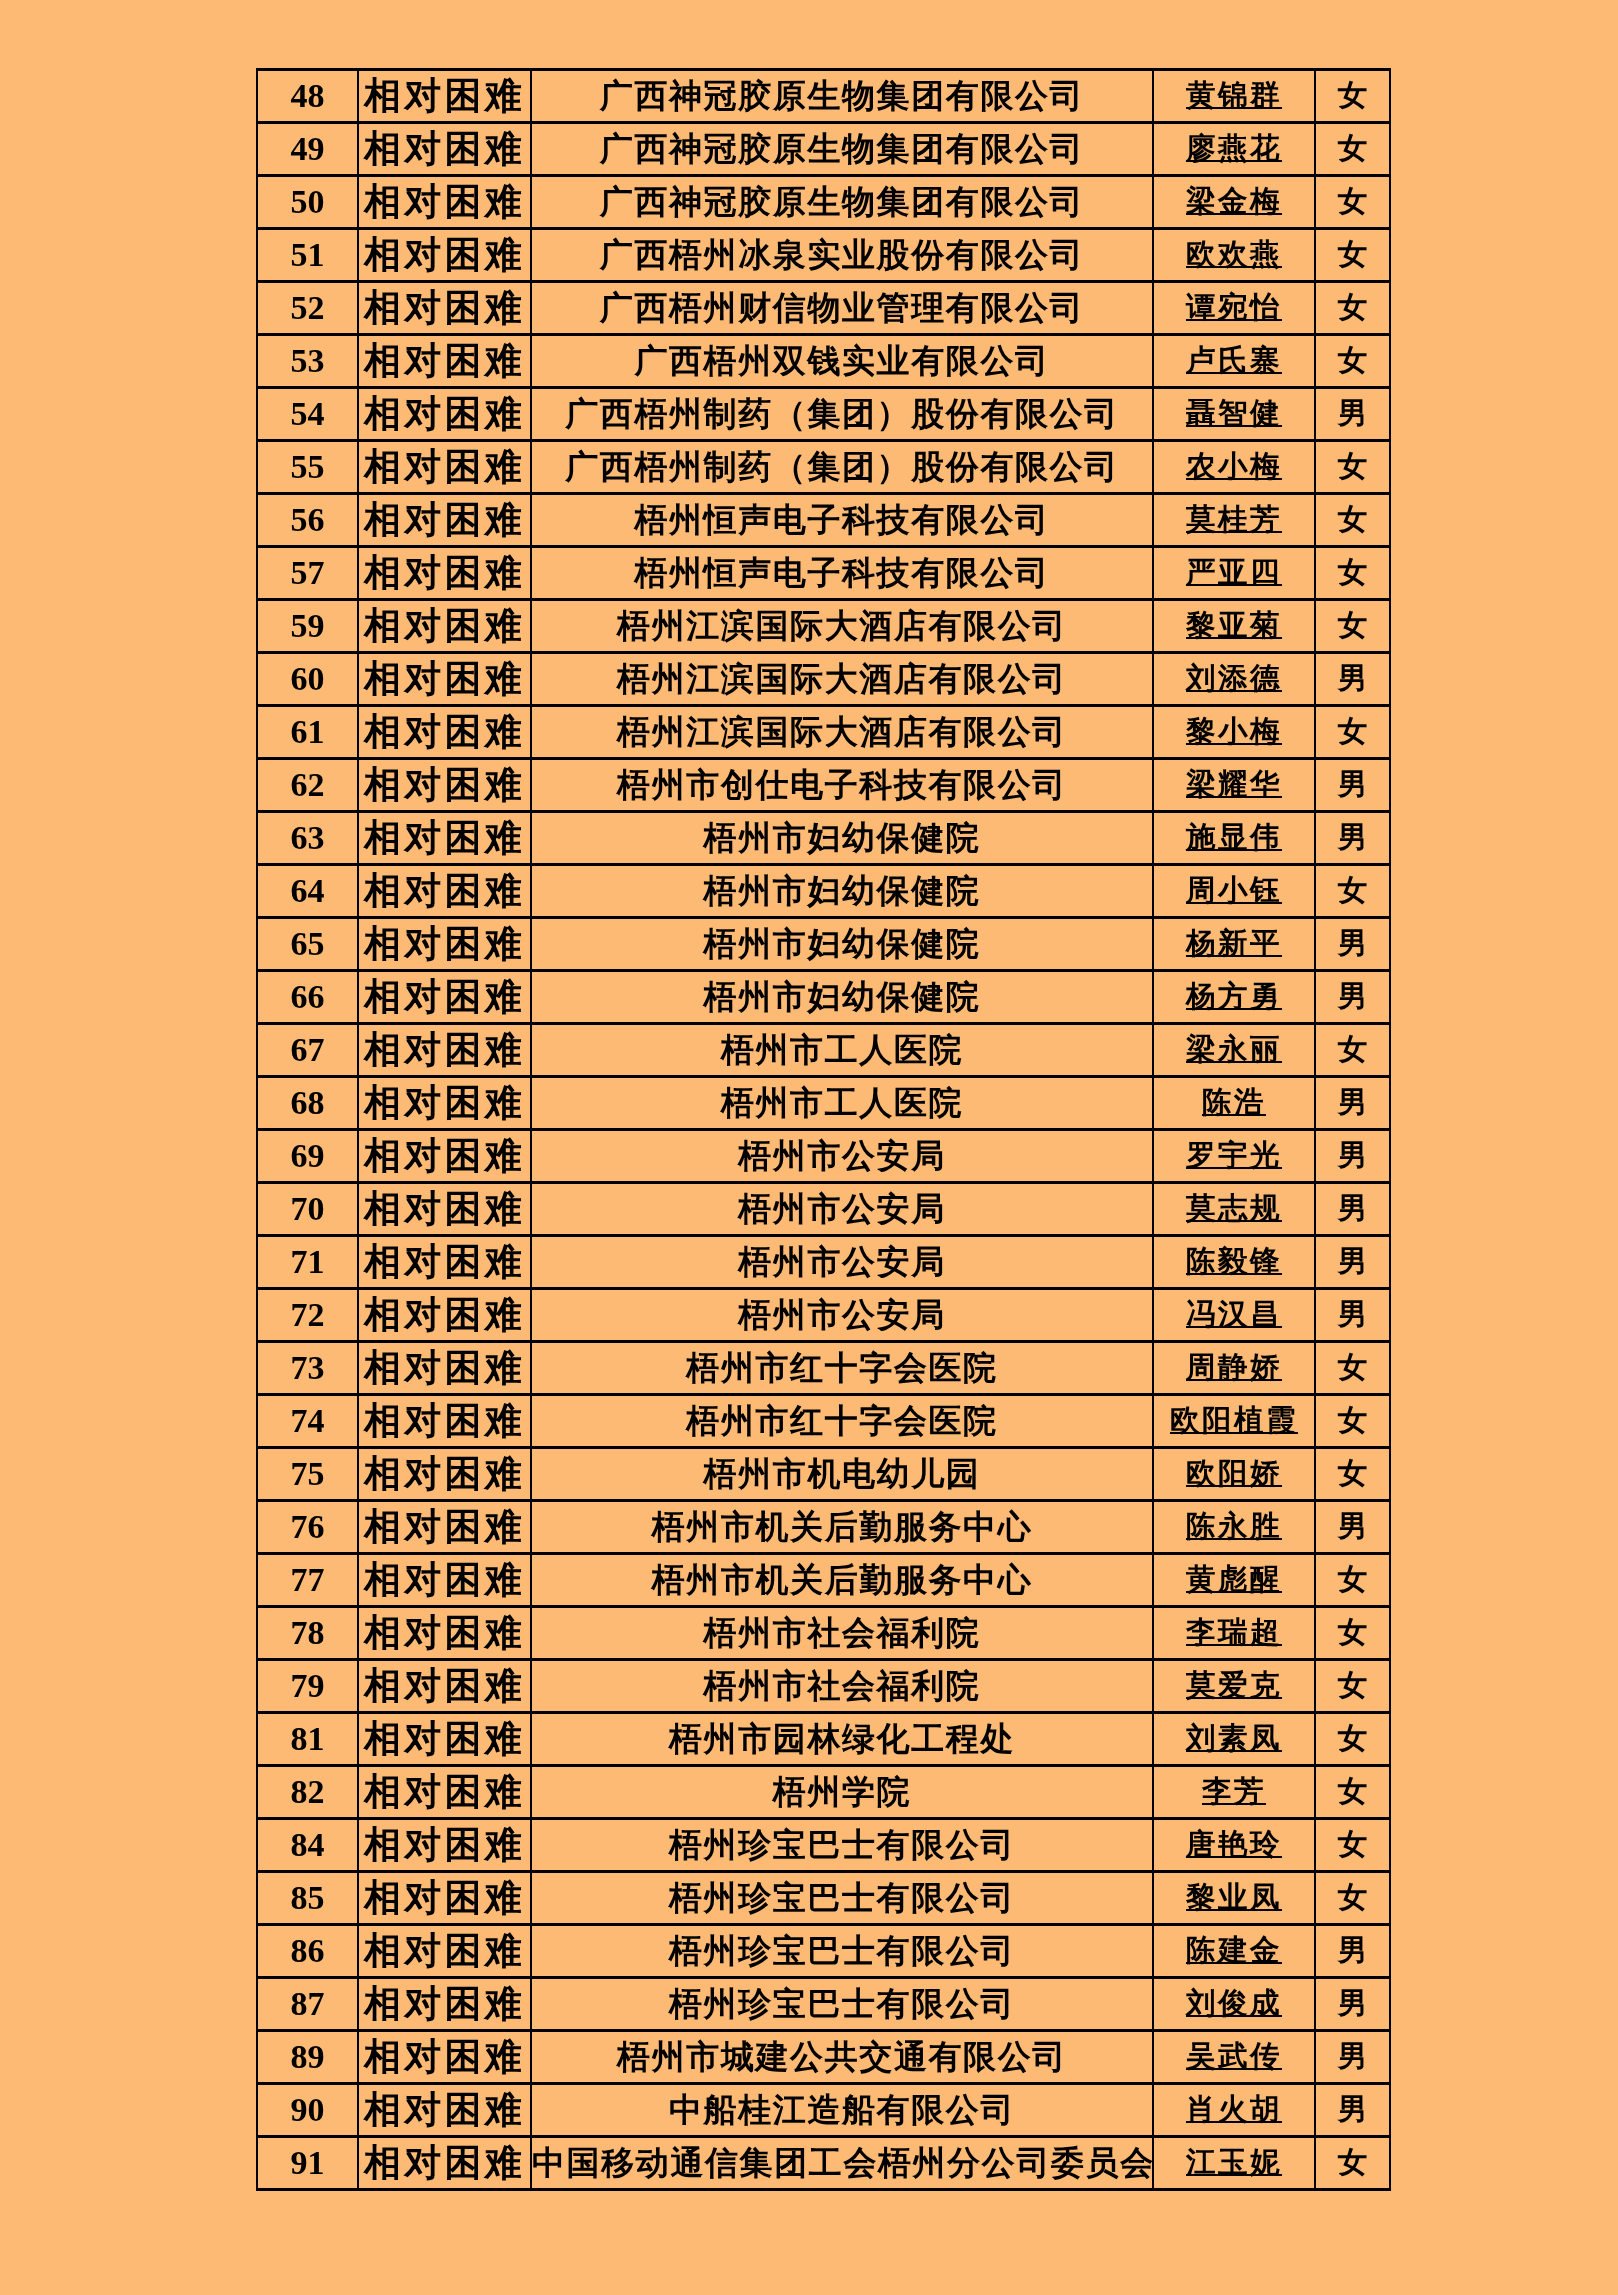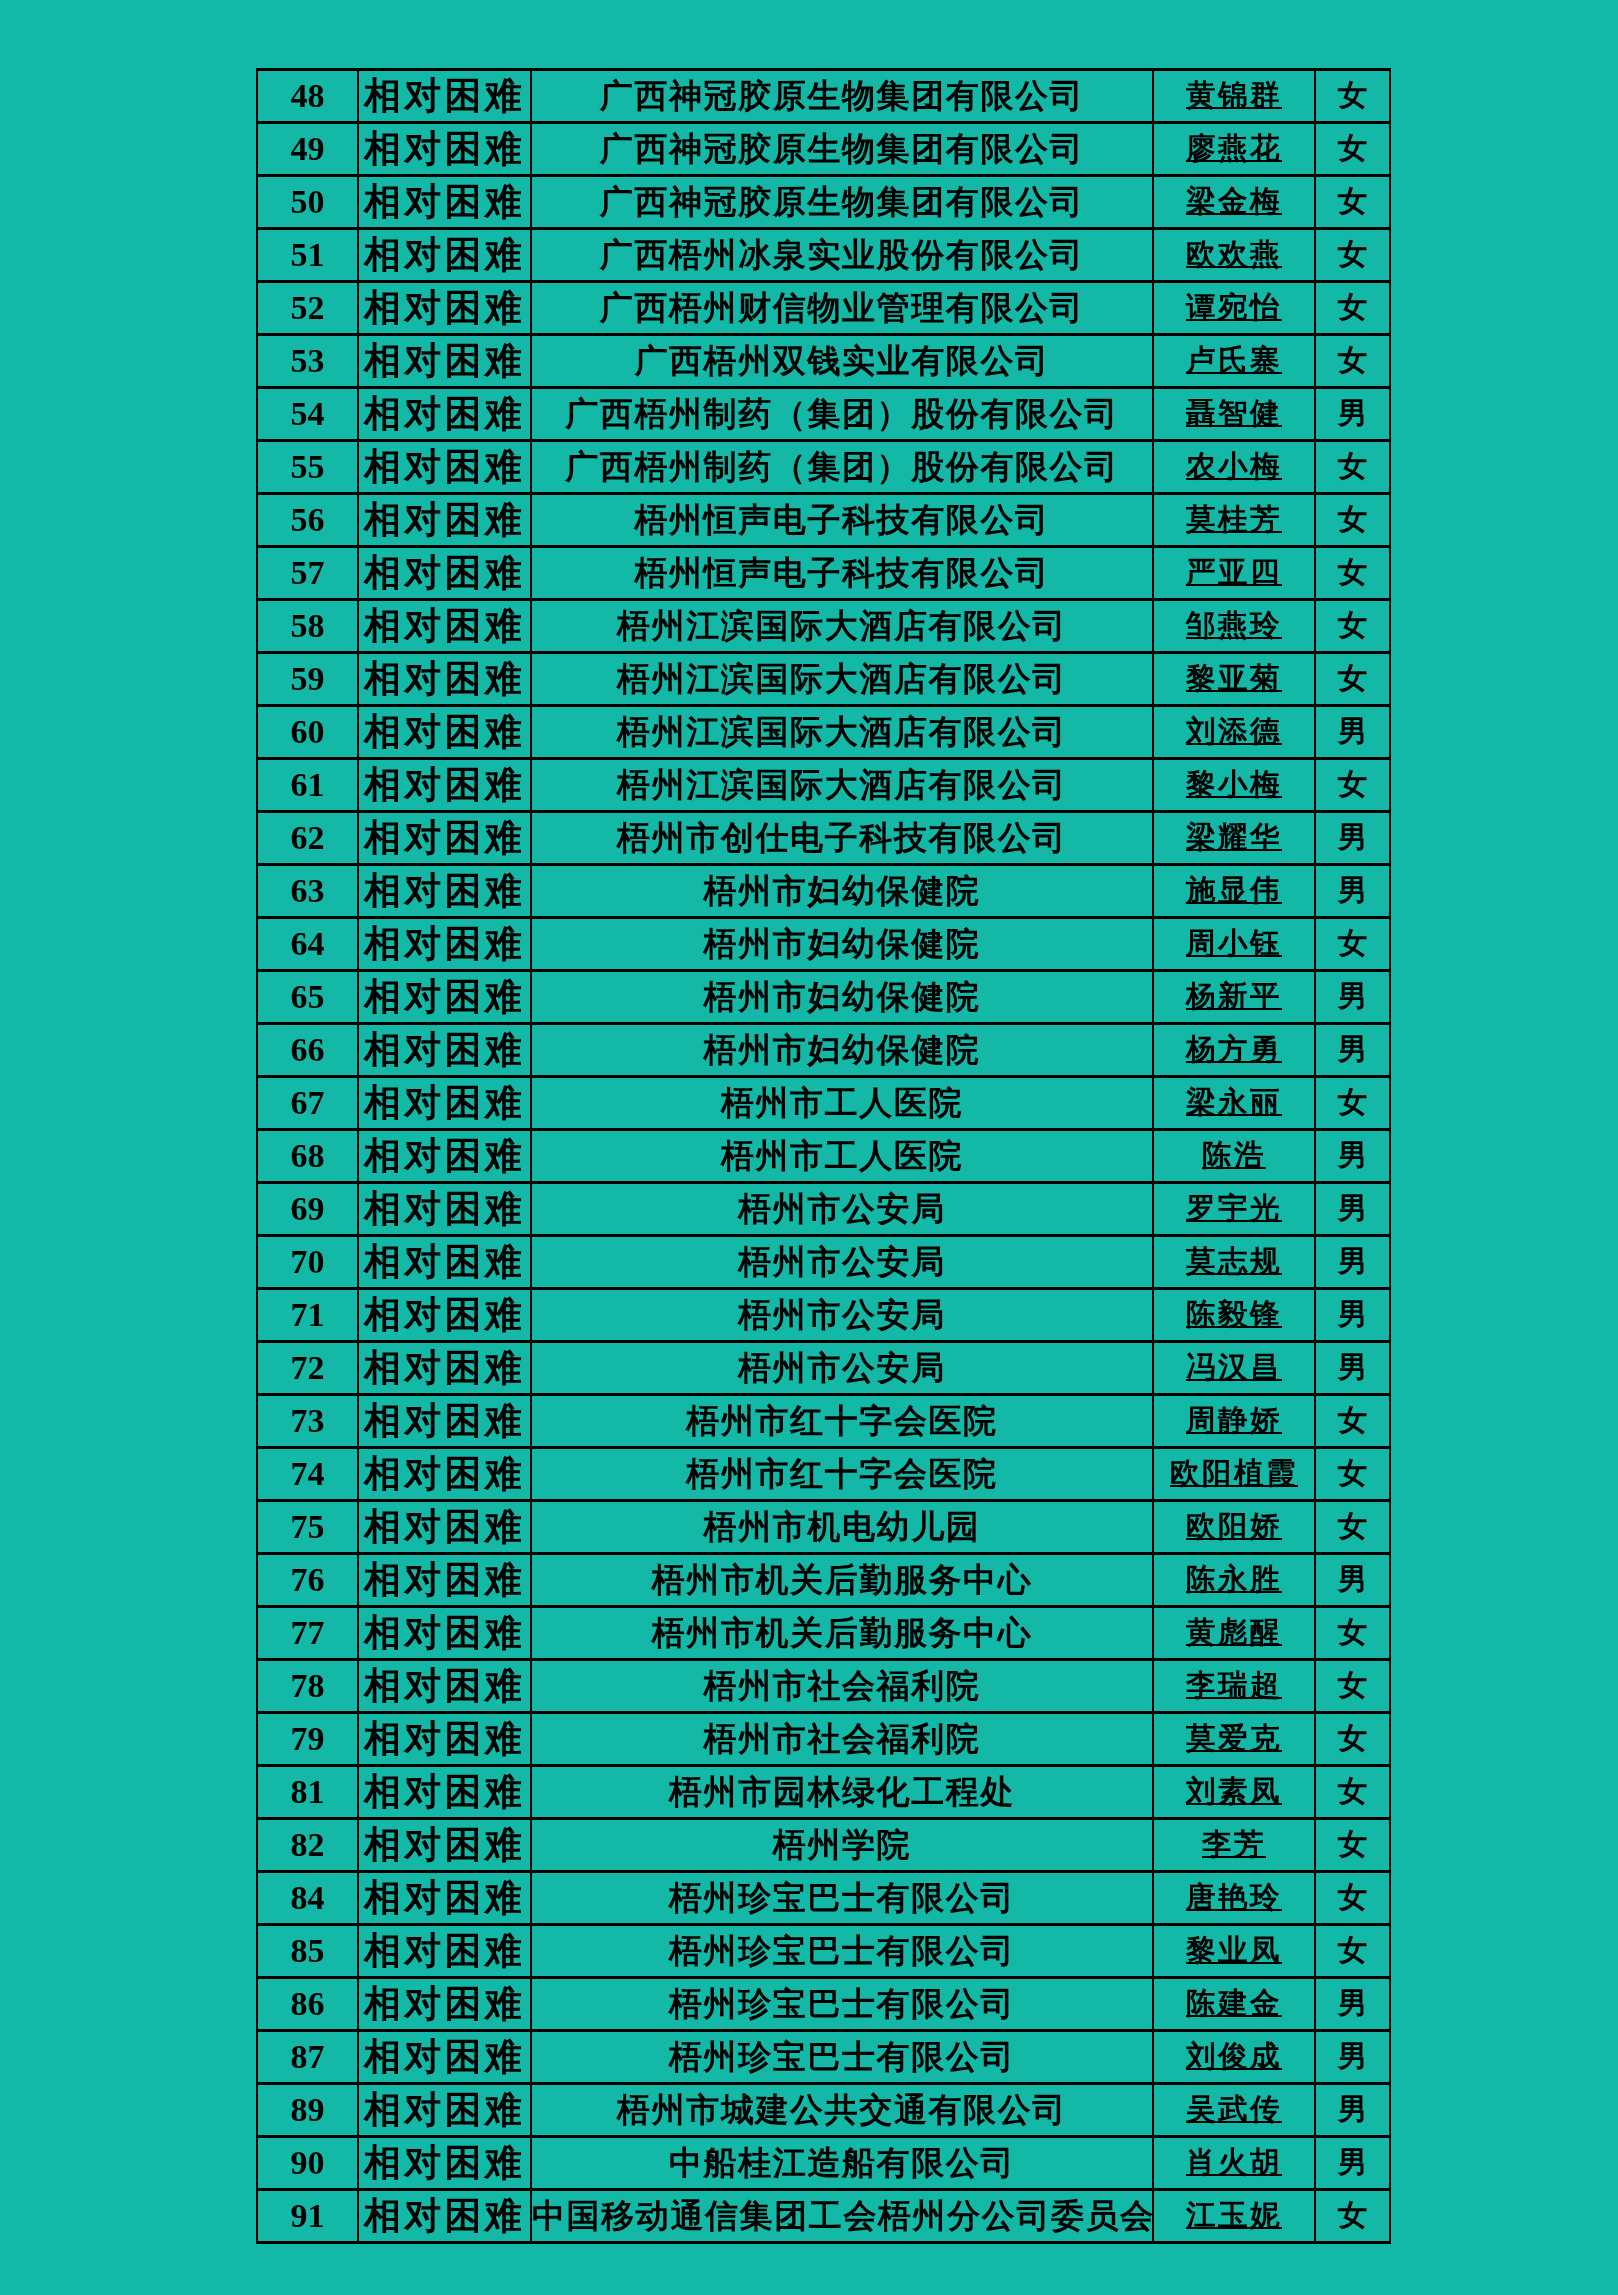--- a/index.html
+++ b/index.html
@@ -13,21 +13,21 @@
     position: relative;
     font-family: "Liberation Serif", "DejaVu Serif", serif;
     color: #000000;
   }
   .page {
     position: absolute;
     left: 0;
     top: 0;
     width: 1618px;
     height: 2295px;
-    background: #14b8a6;
+    background: #fdba74;
   }
   table.roster {
     position: absolute;
     left: 256px;
     top: 68px;
     width: 1133px;
     border-collapse: collapse;
     table-layout: fixed;
   }
   table.roster td {
@@ -140,27 +140,20 @@
           <td class="c-gender">女</td>
         </tr>
         <tr>
           <td class="c-no">57</td>
           <td class="c-category">相对困难</td>
           <td class="c-company">梧州恒声电子科技有限公司</td>
           <td class="c-name">严亚四</td>
           <td class="c-gender">女</td>
         </tr>
         <tr>
-          <td class="c-no">58</td>
-          <td class="c-category">相对困难</td>
-          <td class="c-company">梧州江滨国际大酒店有限公司</td>
-          <td class="c-name">邹燕玲</td>
-          <td class="c-gender">女</td>
-        </tr>
-        <tr>
           <td class="c-no">59</td>
           <td class="c-category">相对困难</td>
           <td class="c-company">梧州江滨国际大酒店有限公司</td>
           <td class="c-name">黎亚菊</td>
           <td class="c-gender">女</td>
         </tr>
         <tr>
           <td class="c-no">60</td>
           <td class="c-category">相对困难</td>
           <td class="c-company">梧州江滨国际大酒店有限公司</td>

